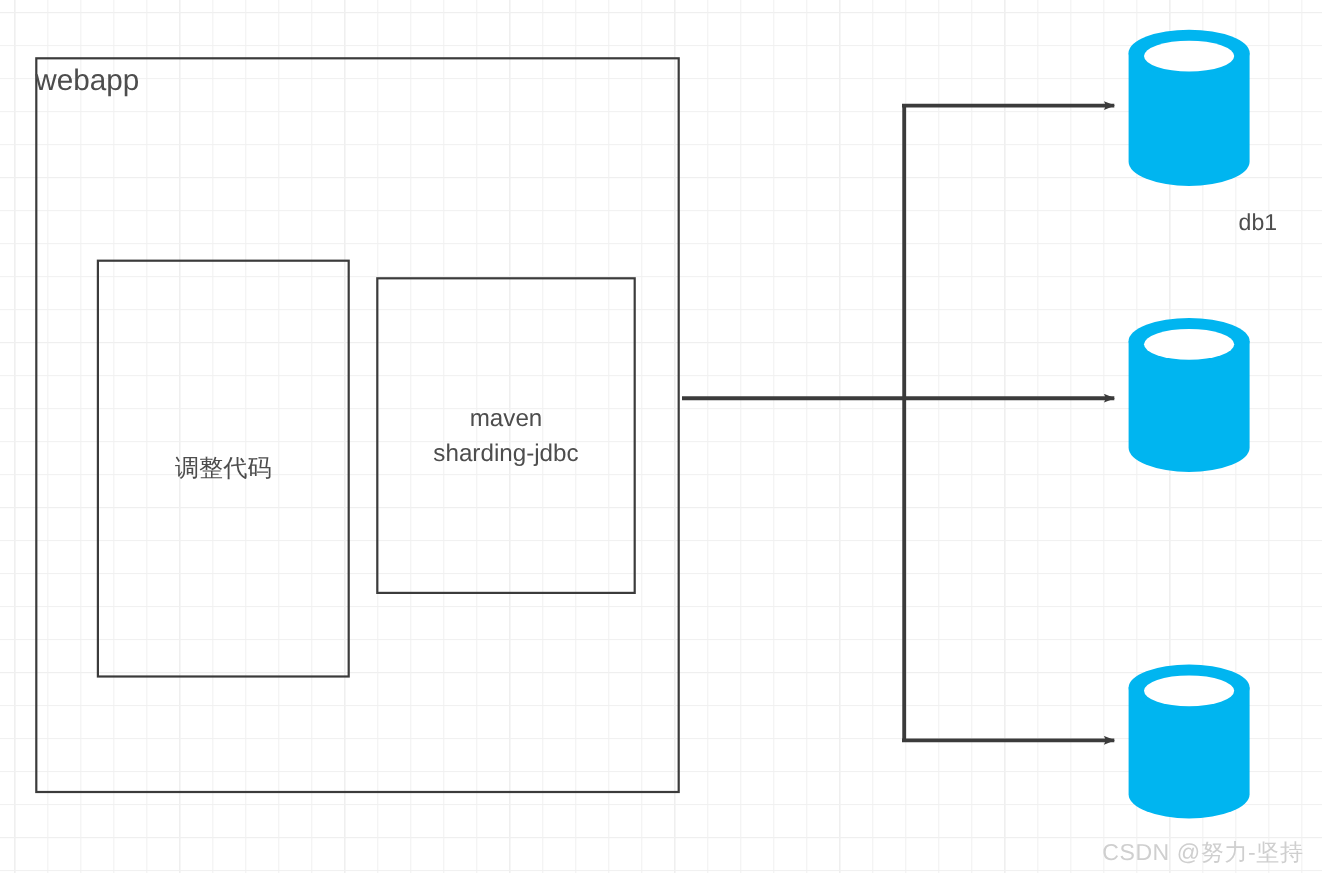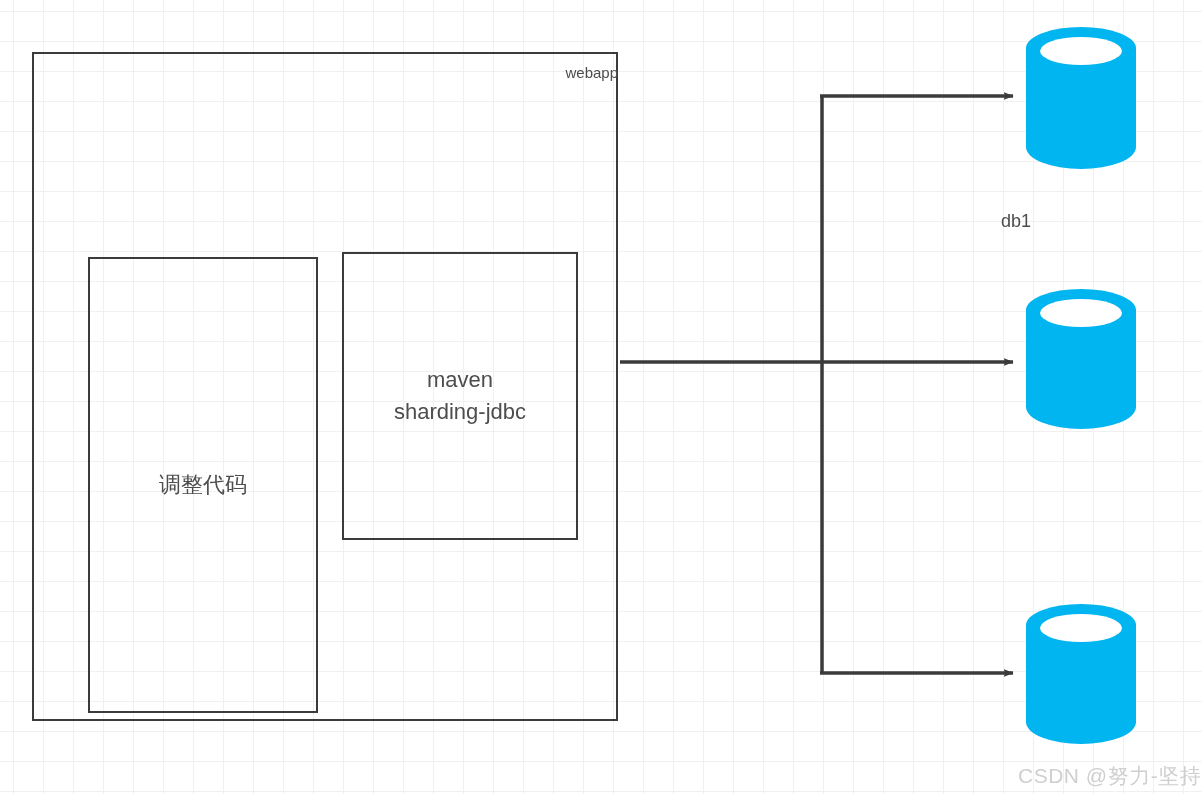--- a/index.html
+++ b/index.html
@@ -46,31 +46,31 @@
     left: 32px;
     top: 52px;
     width: 586px;
     height: 669px;
   }
   #webapp-title {
     position: absolute;
     left: 32px;
     top: 59px;
     width: 586px;
-    text-align: right;
-    font-size: 15px;
+    text-align: left;
+    font-size: 27px;
     color: #4d4d4d;
     line-height: 28px;
     white-space: nowrap;
   }
   #box-code {
     left: 88px;
-    top: 257px;
+    top: 236px;
     width: 230px;
-    height: 456px;
+    height: 380px;
     padding-left: 42px;
   }
   #box-maven {
     left: 342px;
     top: 252px;
     width: 236px;
     height: 288px;
   }
   .box-label {
     position: absolute;
@@ -80,40 +80,38 @@
     transform: translateY(-50%);
     text-align: center;
     font-size: 22px;
     color: #4d4d4d;
     line-height: 32px;
     white-space: pre-line;
   }
   .db-label {
     position: absolute;
     width: 160px;
-    text-align: left;
-    font-size: 18px;
+    text-align: right;
+    font-size: 21px;
     color: #4d4d4d;
     line-height: 26px;
     white-space: nowrap;
-    margin-top: 18px;
   }
   #db1-label { left: 1001px; top: 190px; }
   #db2-label { left: 1001px; top: 455px; }
   #db3-label { left: 1001px; top: 768px; }
   #watermark {
     position: absolute;
     left: 1002px;
     top: 763px;
     font-size: 21px;
     color: #cfcfcf;
     line-height: 26px;
     white-space: nowrap;
     letter-spacing: 0.5px;
-    margin-left: 16px;
   }
 </style>
 </head>
 <body>
 
 <div id="canvas">
 
   <svg class="svg-layer" viewBox="0 0 1202 794">
     <defs>
       <marker id="arrowhead" markerWidth="10" markerHeight="8" refX="9.4" refY="4" orient="auto" markerUnits="userSpaceOnUse">

